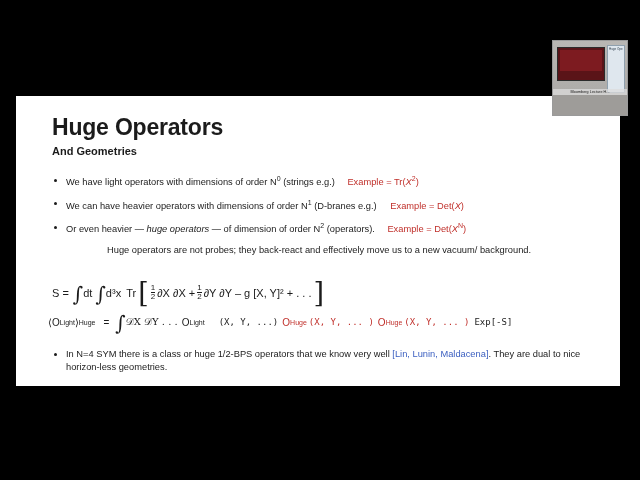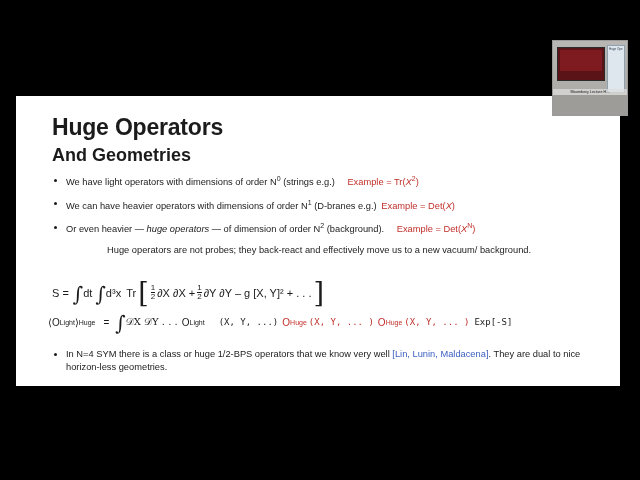--- a/index.html
+++ b/index.html
@@ -40,21 +40,21 @@
     top: 18px;
     font-size: 23px;
     font-weight: bold;
     color: #1b1b1b;
     letter-spacing: -0.2px;
   }
   .subtitle {
     position: absolute;
     left: 36px;
     top: 49px;
-    font-size: 18px;
+    font-size: 11px;
     font-weight: bold;
     color: #1b1b1b;
   }
   .bullets {
     position: absolute;
     left: 36px;
     top: 78px;
     width: 545px;
   }
   .bullet {
@@ -231,25 +231,25 @@
 
       <div class="bullets">
 
         <div class="bullet">
           <span>We have light operators with dimensions of order N</span><span class="sup">0</span><span> (strings e.g.)</span>
           <span class="red" style="margin-left:10px;"><span>Example = Tr(</span><span class="ital">X</span><span class="sup">2</span><span>)</span></span>
         </div>
 
         <div class="bullet">
           <span>We can have heavier operators with dimensions of order N</span><span class="sup">1</span><span> (D-branes e.g.)</span>
-          <span class="red" style="margin-left:2px;"><span>Example = Det(</span><span class="ital">X</span><span class="sup"></span><span>)</span></span>
+          <span class="red" style="margin-left:11px;"><span>Example = Det(</span><span class="ital">X</span><span class="sup"></span><span>)</span></span>
         </div>
 
         <div class="bullet">
-          <span>Or even heavier — </span><span class="ital">huge operators</span><span> — of dimension of order N</span><span class="sup">2</span><span> (background).</span>
+          <span>Or even heavier — </span><span class="ital">huge operators</span><span> — of dimension of order N</span><span class="sup">2</span><span> (operators).</span>
           <span class="red" style="margin-left:10px;"><span>Example = Det(</span><span class="ital">X</span><span class="sup">N</span><span>)</span></span>
         </div>
 
       </div>
 
       <div class="note">Huge operators are not probes; they back-react and effectively move us to a new vacuum/ background.</div>
 
       <div class="eq1">
         <span>S  =</span>
         <span class="intg" style="margin-left:4px;">∫</span>

